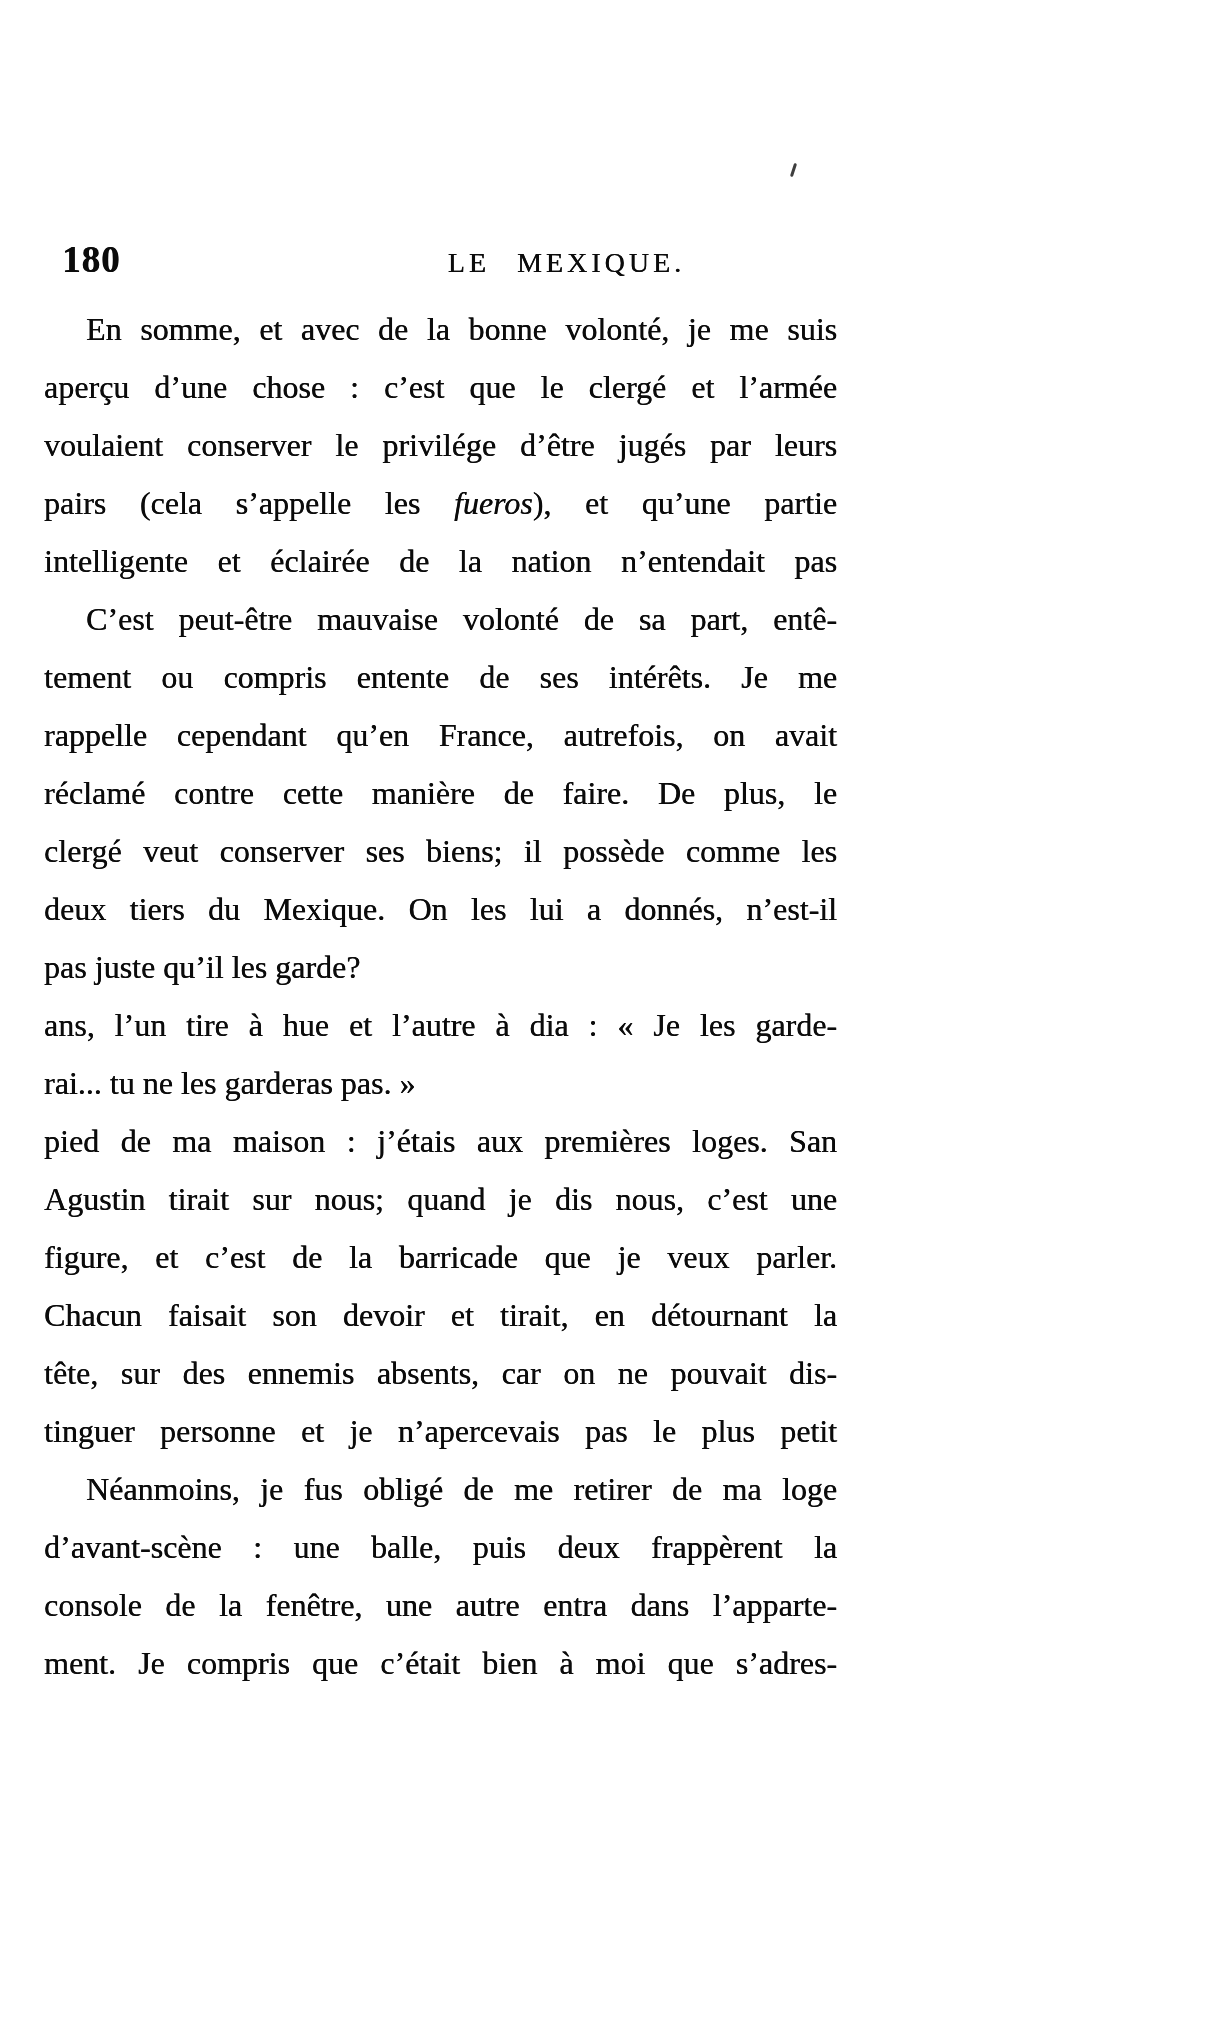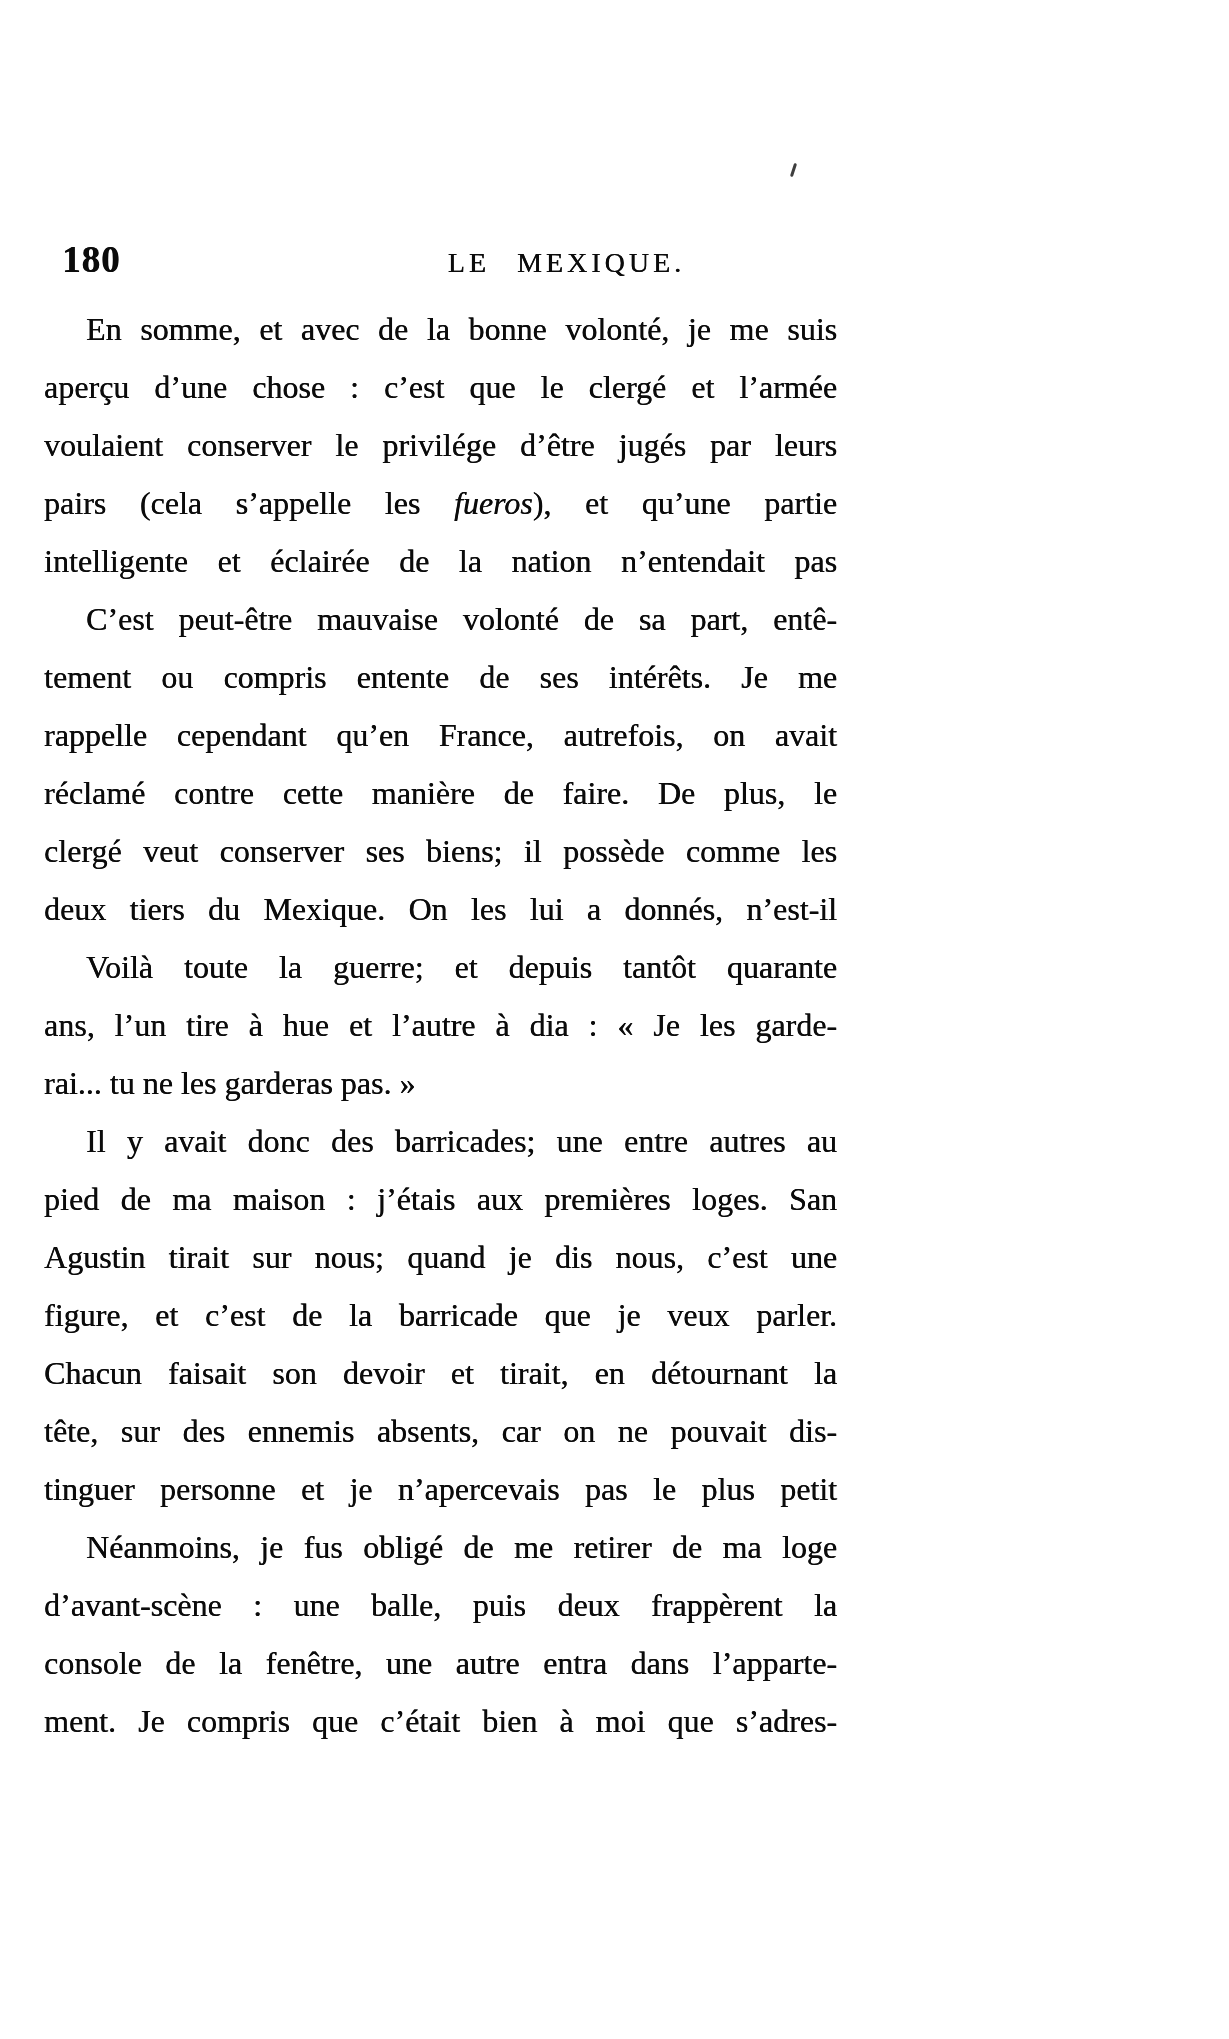--- a/index.html
+++ b/index.html
@@ -104,24 +104,23 @@
       <div class="line"><span>aperçu d’une chose : c’est que le clergé et l’armée</span></div>
       <div class="line"><span>voulaient conserver le privilége d’être jugés par leurs</span></div>
       <div class="line"><span>pairs (cela s’appelle les </span><span class="it">fueros</span><span>), et qu’une partie</span></div>
       <div class="line"><span>intelligente et éclairée de la nation n’entendait pas</span></div>
       <div class="line indent"><span>C’est peut-être mauvaise volonté de sa part, entê-</span></div>
       <div class="line"><span>tement ou compris entente de ses intérêts. Je me</span></div>
       <div class="line"><span>rappelle cependant qu’en France, autrefois, on avait</span></div>
       <div class="line"><span>réclamé contre cette manière de faire. De plus, le</span></div>
       <div class="line"><span>clergé veut conserver ses biens; il possède comme les</span></div>
       <div class="line"><span>deux tiers du Mexique. On les lui a donnés, n’est-il</span></div>
-      <div class="line indent"><span>Voilà toute la guerre; et depuis tantôt quarante</span></div>
+      <div class="line para-end"><span>pas juste qu’il les garde?</span></div>
       <div class="line"><span>ans, l’un tire à hue et l’autre à dia : « Je les garde-</span></div>
       <div class="line para-end"><span>rai... tu ne les garderas pas. »</span></div>
-      <div class="line indent"><span>Il y avait donc des barricades; une entre autres au</span></div>
       <div class="line"><span>pied de ma maison : j’étais aux premières loges. San</span></div>
       <div class="line"><span>Agustin tirait sur nous; quand je dis nous, c’est une</span></div>
       <div class="line"><span>figure, et c’est de la barricade que je veux parler.</span></div>
       <div class="line"><span>Chacun faisait son devoir et tirait, en détournant la</span></div>
       <div class="line"><span>tête, sur des ennemis absents, car on ne pouvait dis-</span></div>
       <div class="line"><span>tinguer personne et je n’apercevais pas le plus petit</span></div>
       <div class="line indent"><span>Néanmoins, je fus obligé de me retirer de ma loge</span></div>
       <div class="line"><span>d’avant-scène : une balle, puis deux frappèrent la</span></div>
       <div class="line"><span>console de la fenêtre, une autre entra dans l’apparte-</span></div>
       <div class="line"><span>ment. Je compris que c’était bien à moi que s’adres-</span></div>

